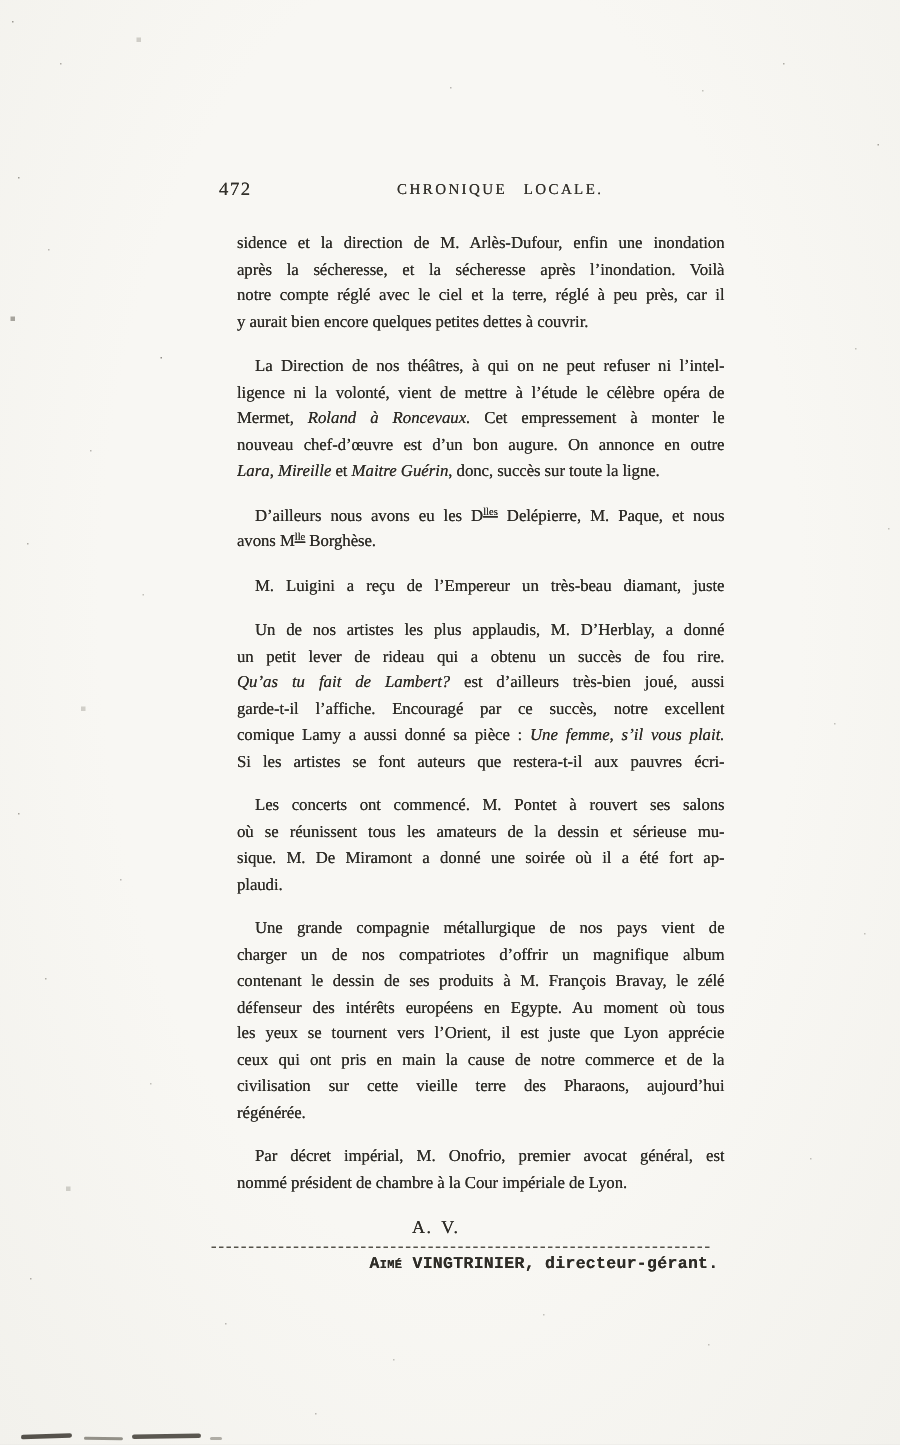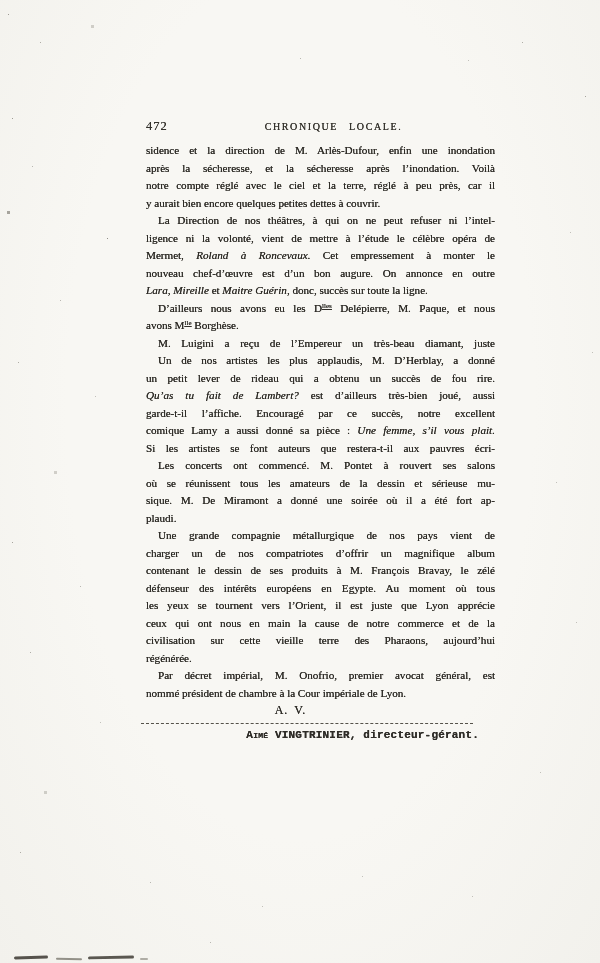--- a/index.html
+++ b/index.html
@@ -27,21 +27,21 @@
     padding-left:26px; box-sizing:border-box;
     text-align:center; font-size:10px; letter-spacing:1.6px; word-spacing:7px;
     color:#34322c; text-shadow:0 0 .3px currentColor;
   }
   
   .content {
     position:absolute; top:142px; left:146px; width:349px;
     font-size:11.2px; line-height:17.5px; letter-spacing:-0.05px;
     text-shadow:0 0 .3px currentColor;
   }
-  .para { margin:0; }
+  .para { margin:12px; }
   .line {
     height:17.5px; overflow:hidden;
     text-align:justify; text-align-last:justify;
   }
   .line.end { text-align-last:left; }
   .para.indent .line:first-child { text-indent:12px; }
   em { font-style:italic; letter-spacing:0; }
   sup {
     font-size:7px; line-height:0; vertical-align:4px;
     text-decoration:underline; text-underline-offset:1px; letter-spacing:0;
@@ -147,21 +147,21 @@
           <div class="line"><span>où se réunissent tous les amateurs de la dessin et sérieuse mu-</span></div>
           <div class="line"><span>sique. M. De Miramont a donné une soirée où il a été fort ap-</span></div>
           <div class="line end"><span>plaudi.</span></div>
         </div>
         <div class="para indent">
           <div class="line"><span>Une grande compagnie métallurgique de nos pays vient de</span></div>
           <div class="line"><span>charger un de nos compatriotes d’offrir un magnifique album</span></div>
           <div class="line"><span>contenant le dessin de ses produits à M. François Bravay, le zélé</span></div>
           <div class="line"><span>défenseur des intérêts européens en Egypte. Au moment où tous</span></div>
           <div class="line"><span>les yeux se tournent vers l’Orient, il est juste que Lyon apprécie</span></div>
-          <div class="line"><span>ceux qui ont nous en main la cause de notre commerce et de la</span></div>
+          <div class="line"><span>ceux qui ont pris en main la cause de notre commerce et de la</span></div>
           <div class="line"><span>civilisation sur cette vieille terre des Pharaons, aujourd’hui</span></div>
           <div class="line end"><span>régénérée.</span></div>
         </div>
         <div class="para indent">
           <div class="line"><span>Par décret impérial, M. Onofrio, premier avocat général, est</span></div>
           <div class="line end"><span>nommé président de chambre à la Cour impériale de Lyon.</span></div>
         </div>
       </div>
 
     <div class="signoff">A. V.</div>

